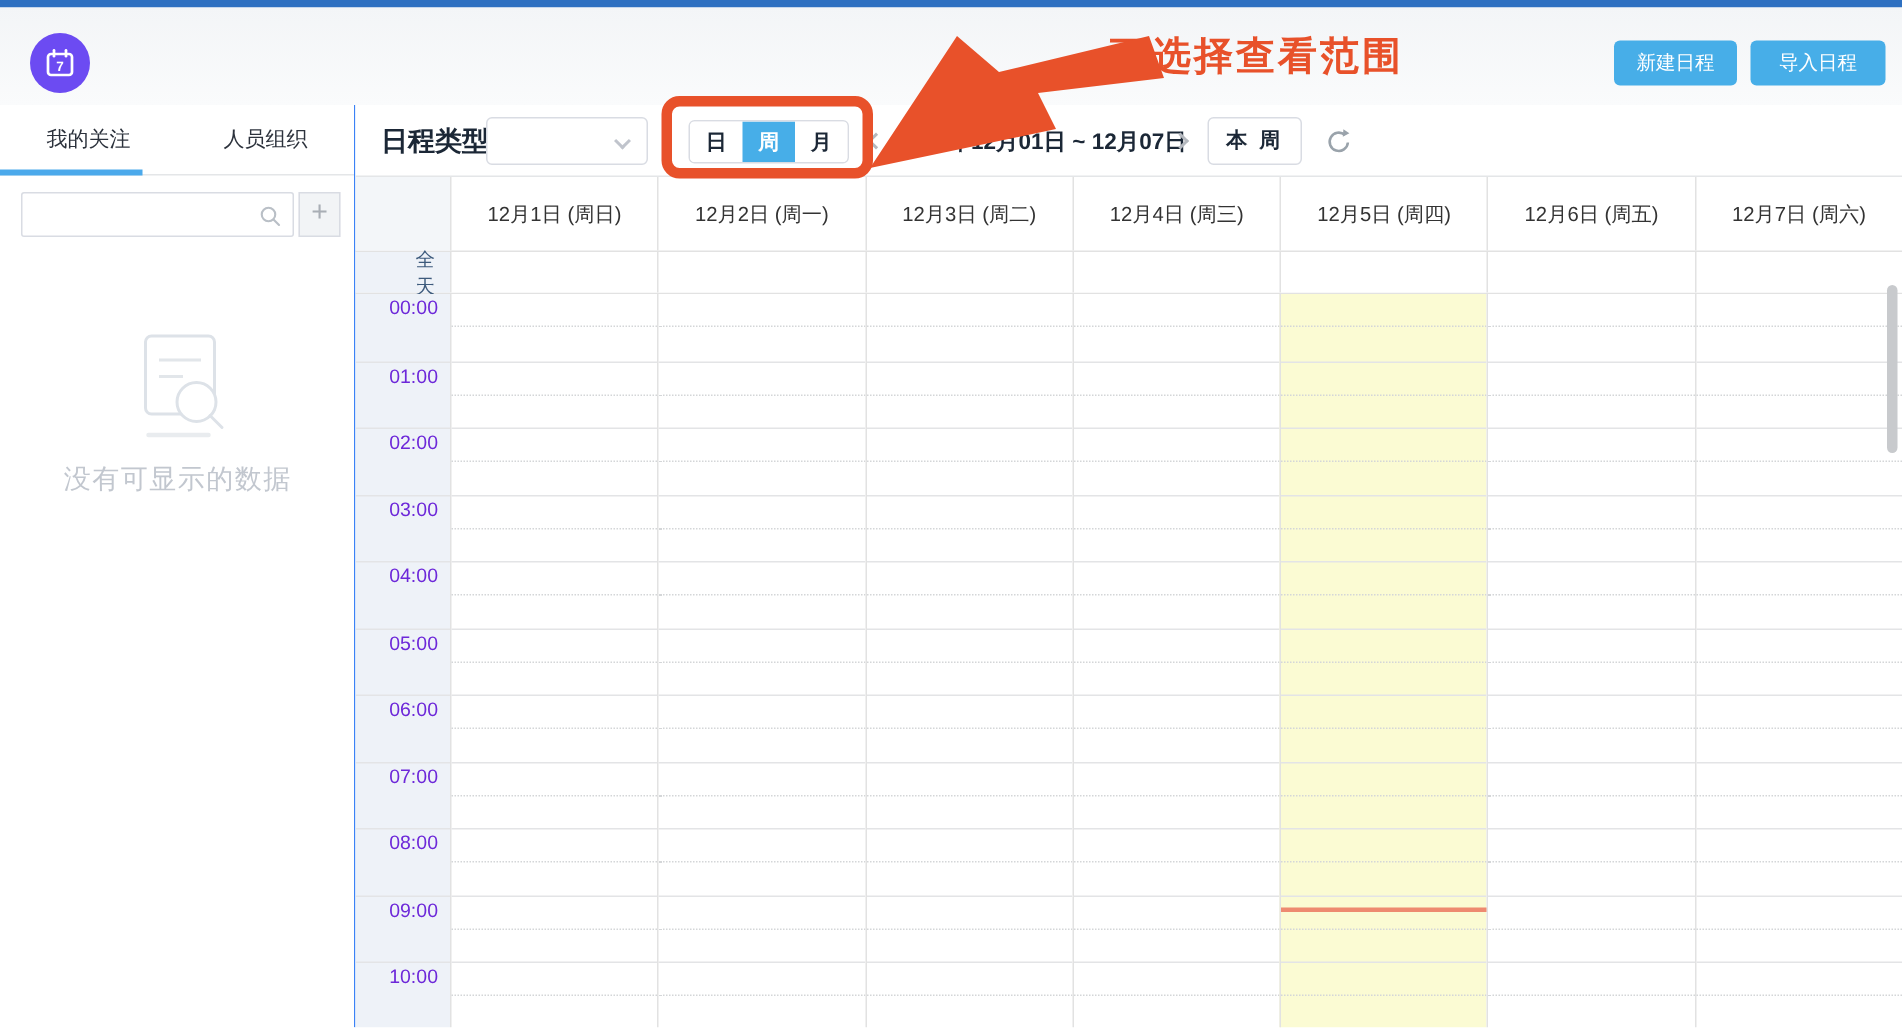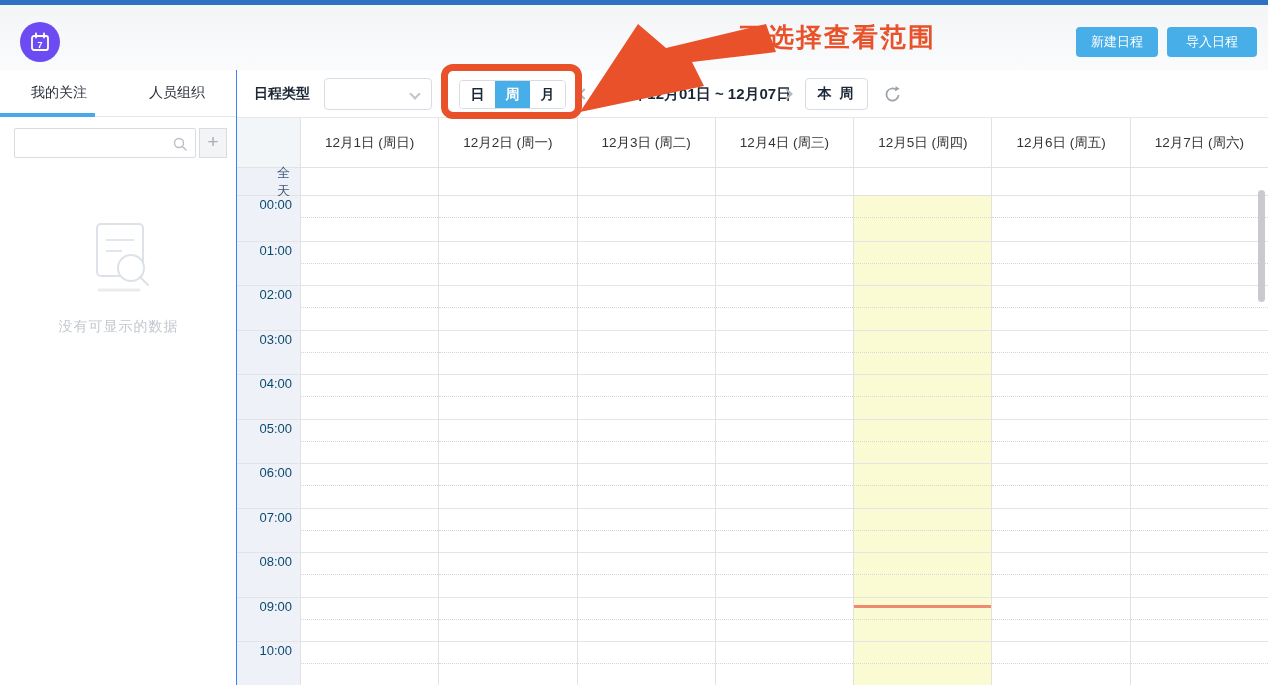--- a/index.html
+++ b/index.html
@@ -32,27 +32,27 @@
   .tab { flex:1; display:flex; align-items:center; justify-content:center; font-size:14px; color:#2c323c; cursor:pointer; }
   .tab-underline { position:absolute; left:0; bottom:-1px; width:95px; height:4px; background:#4BA9EB; }
   .search-wrap { position:absolute; left:14px; top:58px; width:182px; height:30px;
     border:1px solid #d9dce3; border-radius:2px; background:#fff; }
   .search-wrap input { width:100%; height:100%; border:none; outline:none; padding:0 28px 0 10px;
     font-size:13px; font-family:inherit; color:#333; background:transparent; }
   .search-ico { position:absolute; right:7px; top:7px; }
   .add-btn { position:absolute; left:199px; top:58px; width:28px; height:30px; background:#f2f4f6;
     border:1px solid #d9dce3; color:#a9aeb5; font-size:19px; line-height:26px; text-align:center; cursor:pointer; }
   .empty { position:absolute; top:148px; left:0; width:237px; text-align:center; }
-  .empty-text { margin-top:12px; font-size:14px; color:#c2c7cf; letter-spacing:1px; }
+  .empty-text { font-size:18px; color:#c2c7cf; letter-spacing:1px; }
 
   
   .main { flex:1; position:relative; background:#fff; }
   .toolbar { height:48px; border-bottom:1px solid #e4e6e8; position:relative; background:#fff; }
   .type-label { position:absolute; left:17px; top:0; height:48px; display:flex; align-items:center;
-    font-size:14px; font-weight:bold; color:#1b2736; }
+    font-size:18px; font-weight:bold; color:#1b2736; }
   .type-select { position:absolute; left:87px; top:8px; width:108px; height:32px;
     border:1px solid #d9dce3; border-radius:4px; background:#fff; cursor:pointer; }
   .chev { display:inline-block; width:8px; height:8px; border-left:2px solid #b4b8be; border-bottom:2px solid #b4b8be; }
   .chev.down { transform:rotate(-45deg); position:absolute; right:12px; top:11px; border-color:#c0c4cc; }
   .chev.left { transform:rotate(45deg); }
   .chev.right { transform:rotate(-135deg); }
   .toggle-wrap { position:absolute; left:222px; top:10px; }
   .vs { display:flex; border:1px solid #d9dce3; border-radius:4px; overflow:hidden; height:29px; background:#fff; }
   .vs-opt { width:35px; line-height:27px; text-align:center; font-size:14px; font-weight:bold;
     color:#1b2736; background:#fff; cursor:pointer; }
@@ -74,21 +74,21 @@
   .gutter-head { width:63px; min-width:63px; background:#f3f6f9; }
   .day-h { flex:1; border-left:1px solid #e2e2e2; display:flex; align-items:center; justify-content:center;
     font-size:13.5px; color:#333; white-space:nowrap; }
   .allday-row { height:28px; display:flex; border-bottom:1px solid #e2e2e2; }
   .allday-label { width:63px; min-width:63px; background:#eef2f8; color:#3d5a7c; font-size:13px;
     display:flex; align-items:center; justify-content:flex-end; padding-right:8px;padding-left:40px; }
   .allday-cell { flex:1; border-left:1px solid #e2e2e2; background:#fff; }
   .grid { position:relative; height:490px; display:flex; overflow:hidden; }
   .gutter-col { width:63px; min-width:63px; background:#eef2f8; }
   .g-hour { height:44.5px; border-top:1px solid #e3e4e6; text-align:right; padding:1px 8px 0 0;
-    font-size:13px; color:#0c4a6e; }
+    font-size:13px; color:#6d28d9; }
   .g-hour.first { border-top:none; }
   .day-col { flex:1; border-left:1px solid #e2e2e2; position:relative; background:#fff; }
   .day-col.today { background:var(--today-highlight,#FBFBD3); }
   .hour-cell { height:44.5px; border-top:1px solid #e3e4e6; position:relative; cursor:pointer; }
   .hour-cell.first { border-top:none; }
   .hour-cell::after { content:''; position:absolute; left:0; right:0; top:21px; border-top:1px dotted #d4d6d8; }
   .now-line { position:absolute; left:0; right:0; height:3px; background:var(--now-line,#EE8A70); z-index:5; }
   .scroll-thumb { position:absolute; right:3px; top:120px; width:7px; height:112px; border-radius:4px;
     background:#c8cacd; z-index:20; cursor:pointer; }
 

